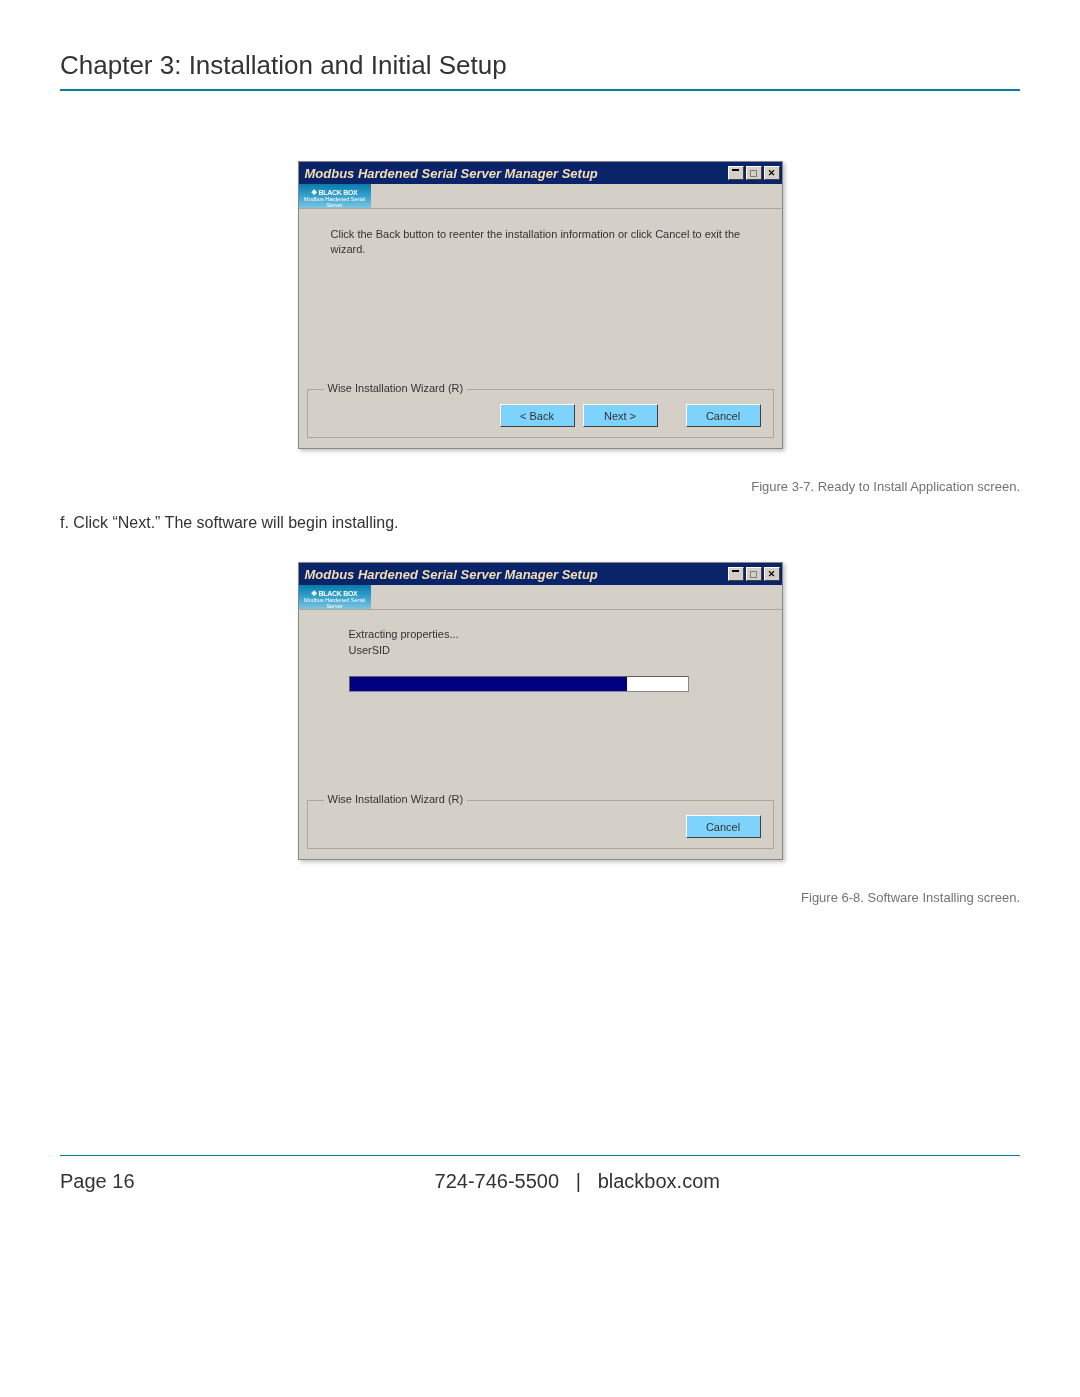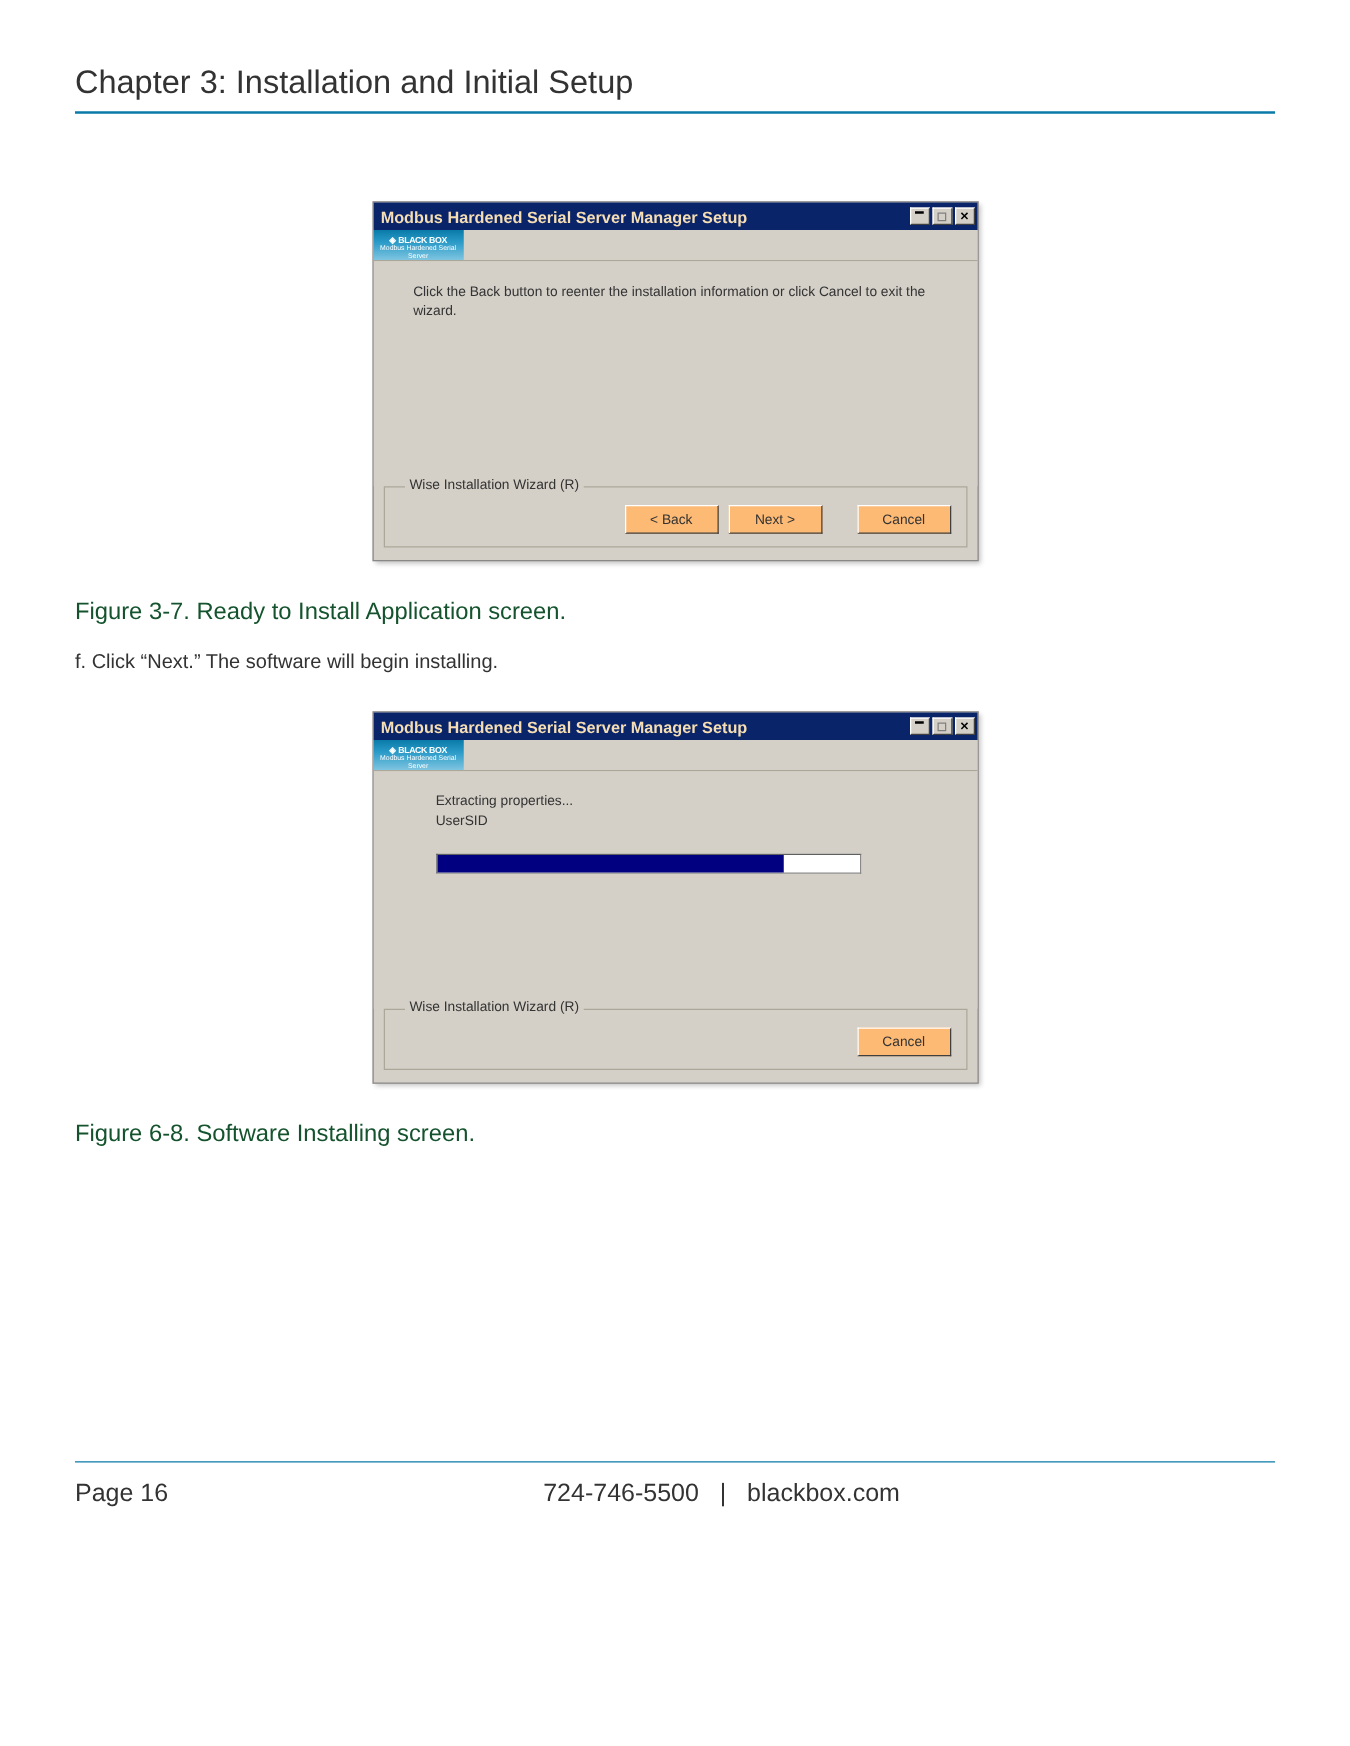--- a/index.html
+++ b/index.html
@@ -35,20 +35,21 @@
     align-items: center;
     height: 22px;
     padding: 0 2px 0 6px;
   }
   .titlebar-text {
     flex: 1;
     font-weight: bold;
     font-size: 13px;
     color: #f5deb3;
     font-family: "Segoe UI", Arial, sans-serif;
+    font-style: italic;
   }
   .win-btn {
     width: 16px;
     height: 14px;
     background: #d4d0c8;
     border: 1px solid #fff;
     border-right-color: #404040;
     border-bottom-color: #404040;
     margin-left: 2px;
     display: flex;
@@ -136,37 +137,37 @@
   }
   .button-row {
     display: flex;
     justify-content: flex-end;
     gap: 8px;
     padding: 4px 2px 0 0;
   }
   .push-btn {
     min-width: 75px;
     height: 23px;
-    background: #fdba74;
+    background: #7dd3fc;
     border: 1px solid #404040;
     border-top-color: #fff;
     border-left-color: #fff;
     font-size: 11px;
     font-family: Tahoma, sans-serif;
     cursor: default;
     display:flex;
     align-items:center;
     justify-content:center;
   }
   .push-btn.spaced { margin-left: 20px; }
   .figure-caption {
-    text-align: left;
-    font-size: 19px;
+    text-align: right;
+    font-size: 13px;
     margin: 30px 0 20px 0;
-    color: #14532d;
+    color: #737373;
   }
   .body-text {
     font-size: 16px;
     margin: 0 0 30px 0;
     color: #333;
   }
   .footer-rule {
     border: none;
     border-top: 1px solid #0a7aa8;
     margin-top: 250px;

